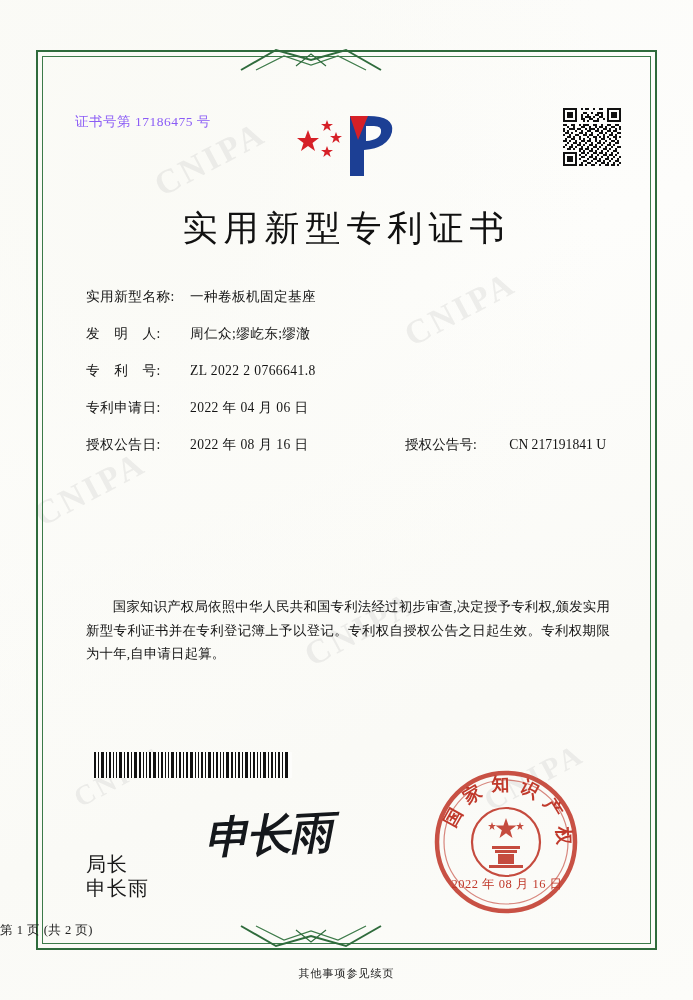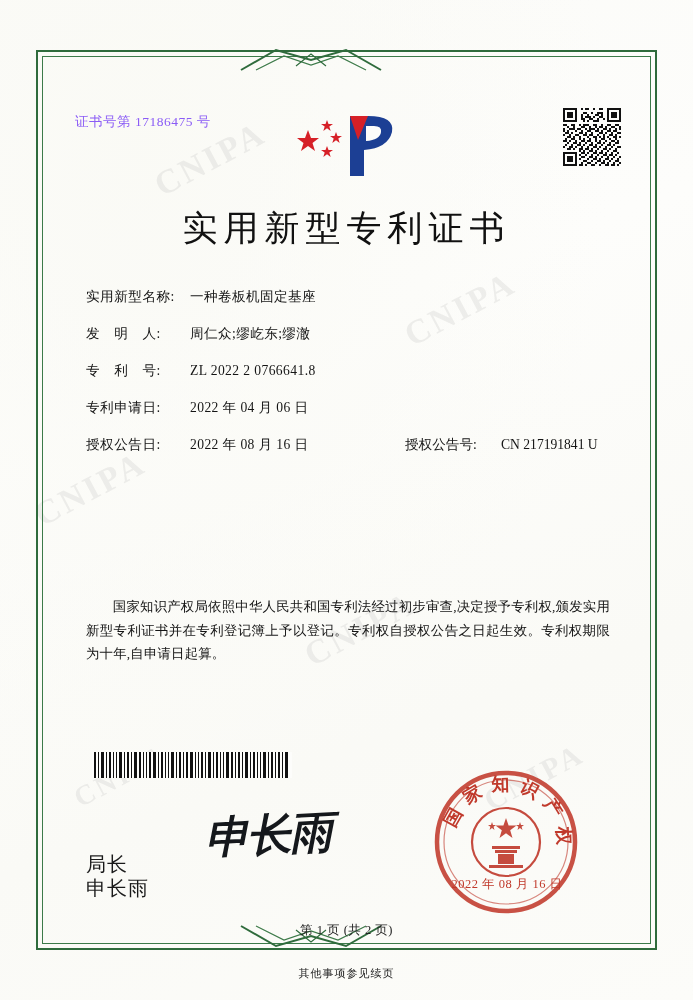--- a/index.html
+++ b/index.html
@@ -154,21 +154,21 @@
   .field-value {
     flex: 1 1 auto;
     letter-spacing: 0.4px;
   }
   .field-row.two-col .field-value { flex: 0 0 215px; }
   .field-label2 {
     width: 96px;
     flex: 0 0 96px;
     white-space: nowrap;
   }
-  .field-value2 { flex: 1 1 auto; }
+  .field-value2 { flex: 1 1 auto; text-align: right; }
 
   
   .body-text {
     position: absolute;
     left: 86px;
     top: 595px;
     width: 524px;
     font-size: 13.4px;
     line-height: 23.5px;
     text-align: justify;
@@ -227,21 +227,21 @@
     font-size: 12.5px;
     color: #c0392b;
     letter-spacing: 0.5px;
   }
 
   
   .page-num {
     position: absolute;
     left: 0; right: 0;
     top: 922px;
-    text-align: center;
+    text-align: left;
     font-size: 12.5px;
     color: #222;
     letter-spacing: 0.5px;
   }
   .footer-note {
     position: absolute;
     left: 0; right: 0;
     top: 966px;
     text-align: center;
     font-size: 11px;

